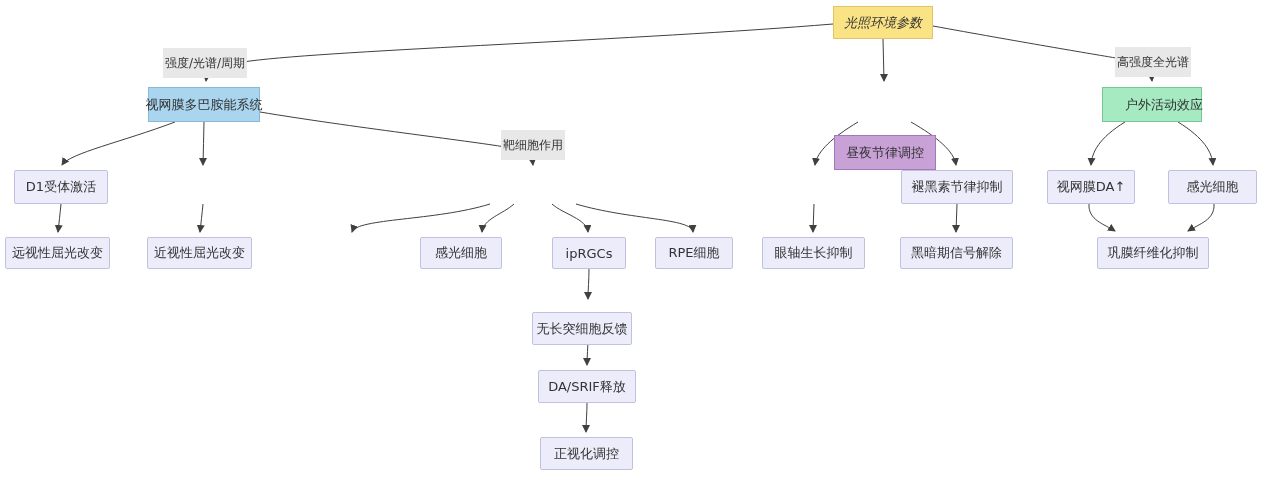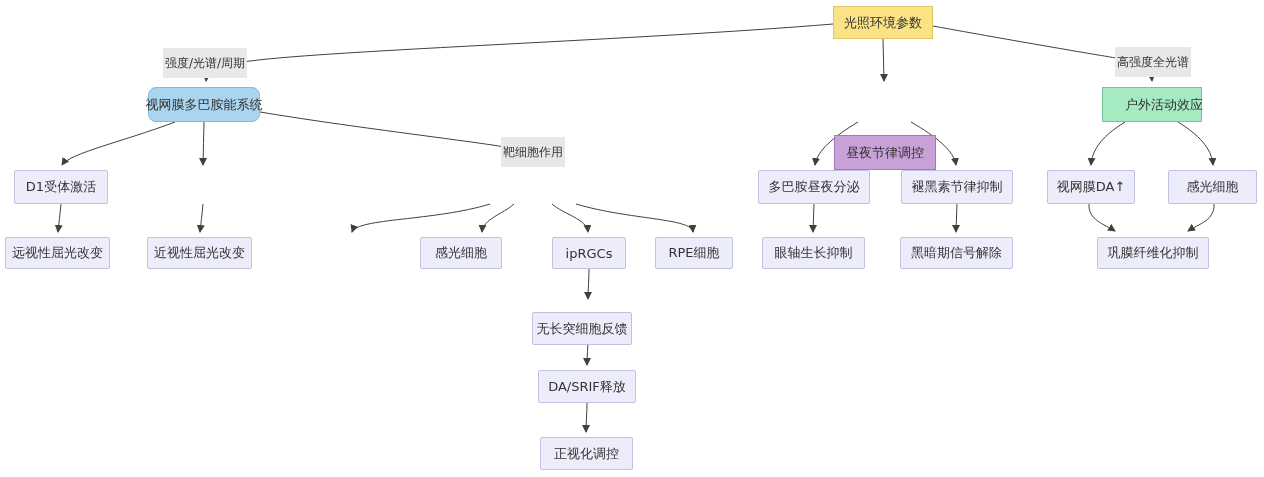--- a/index.html
+++ b/index.html
@@ -33,25 +33,26 @@
     color: var(--text, #333333);
     background: var(--node-fill, #edecfb);
     border: 1px solid var(--node-stroke, #c0c1de);
     border-radius: 2px;
     white-space: nowrap;
   }
   .node--root {
     background: var(--root-fill, #fae385);
     border-color: var(--root-stroke, #e0c568);
     border-radius: 0;
+    font-style: italic;
   }
   .node--dopamine {
     background: var(--dopamine-fill, #aad5ee);
     border-color: var(--dopamine-stroke, #88b8d6);
-    border-radius: 8px;
+    border-radius: 0;
   }
   .node--circadian {
     background: var(--circadian-fill, #c8a1d7);
     border-color: var(--circadian-stroke, #a478b8);
     border-radius: 0;
     margin-top: 48px;
   }
   .node--outdoor {
     background: var(--outdoor-fill, #a6eac2);
     border-color: var(--outdoor-stroke, #77c698);
@@ -99,30 +100,29 @@
     <path class="edge" d="M911,122 C937,137 954,151 956,165" marker-end="url(#arrowhead)"></path>
     <path class="edge" d="M814,204 C814,213 813,223 813,232" marker-end="url(#arrowhead)"></path>
     <path class="edge" d="M957,204 C957,213 956,223 956,232" marker-end="url(#arrowhead)"></path>
     <path class="edge" d="M1125,122 C1099,138 1092,152 1091,165" marker-end="url(#arrowhead)"></path>
     <path class="edge" d="M1178,122 C1204,138 1212,152 1213,165" marker-end="url(#arrowhead)"></path>
     <path class="edge" d="M1089,204 C1088,220 1104,224 1115,231" marker-end="url(#arrowhead)"></path>
     <path class="edge" d="M1214,204 C1215,220 1199,224 1188,231" marker-end="url(#arrowhead)"></path>
   </svg>
 
   <div class="edge-label" style="left:205px; top:63px">强度/光谱/周期</div>
-  <div class="edge-label" style="left:533px; top:152px">靶细胞作用</div>
+  <div class="edge-label" style="left:533px; top:145px">靶细胞作用</div>
   <div class="edge-label" style="left:1153px; top:62px">高强度全光谱</div>
 
   <div class="node node--root" style="left:833px; top:6px; width:100px; height:33px">光照环境参数</div>
   <div class="node node--dopamine" style="left:148px; top:87px; width:112px; height:35px">视网膜多巴胺能系统</div>
   <div class="node node--circadian" style="left:834px; top:87px; width:102px; height:35px">昼夜节律调控</div>
   <div class="node node--outdoor" style="left:1102px; top:87px; width:100px; height:35px">户外活动效应</div>
 
   <div class="node" style="left:14px; top:170px; width:94px; height:34px">D1受体激活</div>
-  <div class="node" style="left:758px; top:170px; width:112px; height:34px">多巴胺昼夜分泌</div>
   <div class="node" style="left:901px; top:170px; width:112px; height:34px">褪黑素节律抑制</div>
   <div class="node" style="left:1047px; top:170px; width:88px; height:34px">视网膜DA↑</div>
   <div class="node" style="left:1168px; top:170px; width:89px; height:34px">感光细胞</div>
 
   <div class="node" style="left:5px; top:237px; width:105px; height:32px">远视性屈光改变</div>
   <div class="node" style="left:147px; top:237px; width:105px; height:32px">近视性屈光改变</div>
   <div class="node" style="left:420px; top:237px; width:82px; height:32px">感光细胞</div>
   <div class="node" style="left:552px; top:237px; width:74px; height:32px">ipRGCs</div>
   <div class="node" style="left:655px; top:237px; width:78px; height:32px">RPE细胞</div>
   <div class="node" style="left:762px; top:237px; width:103px; height:32px">眼轴生长抑制</div>

